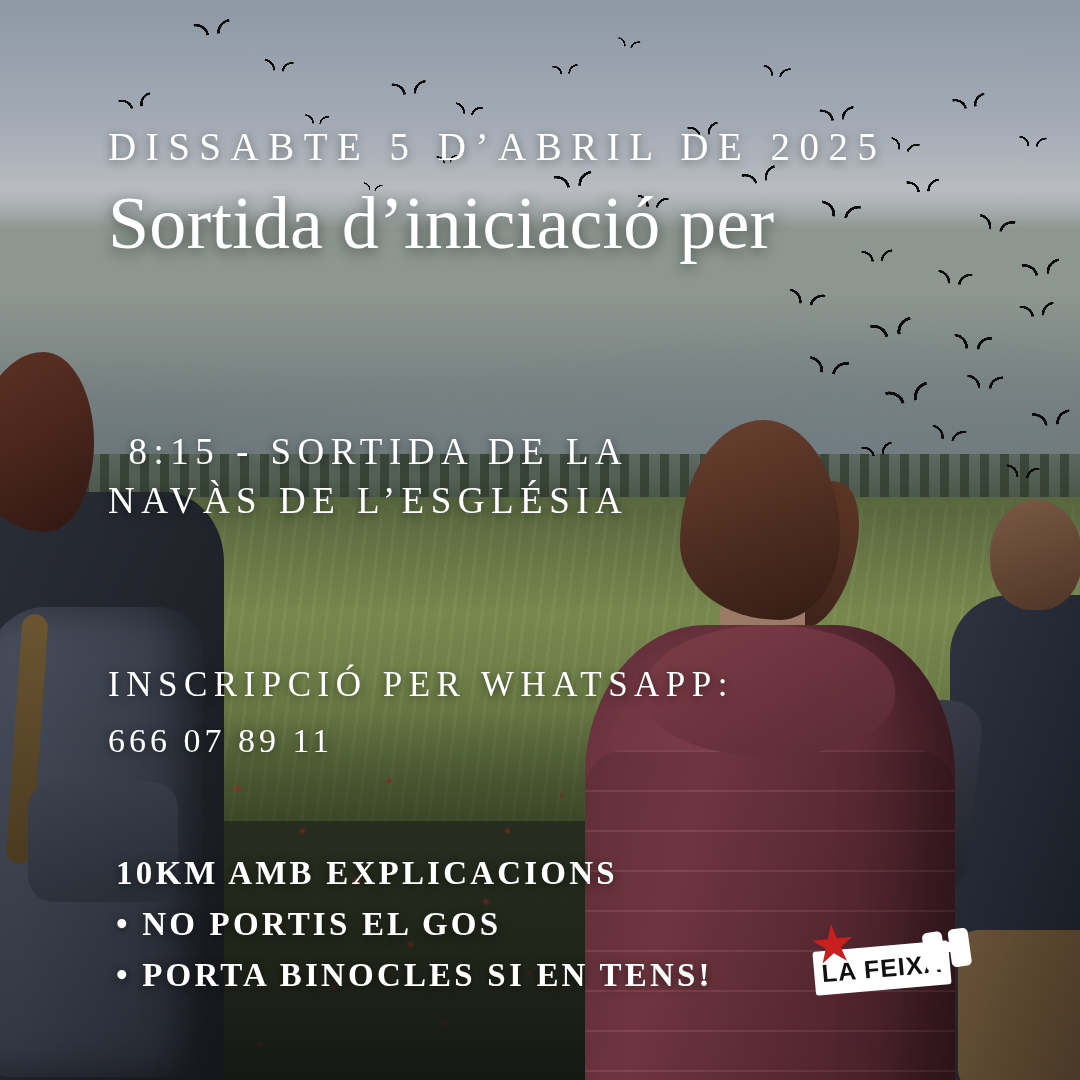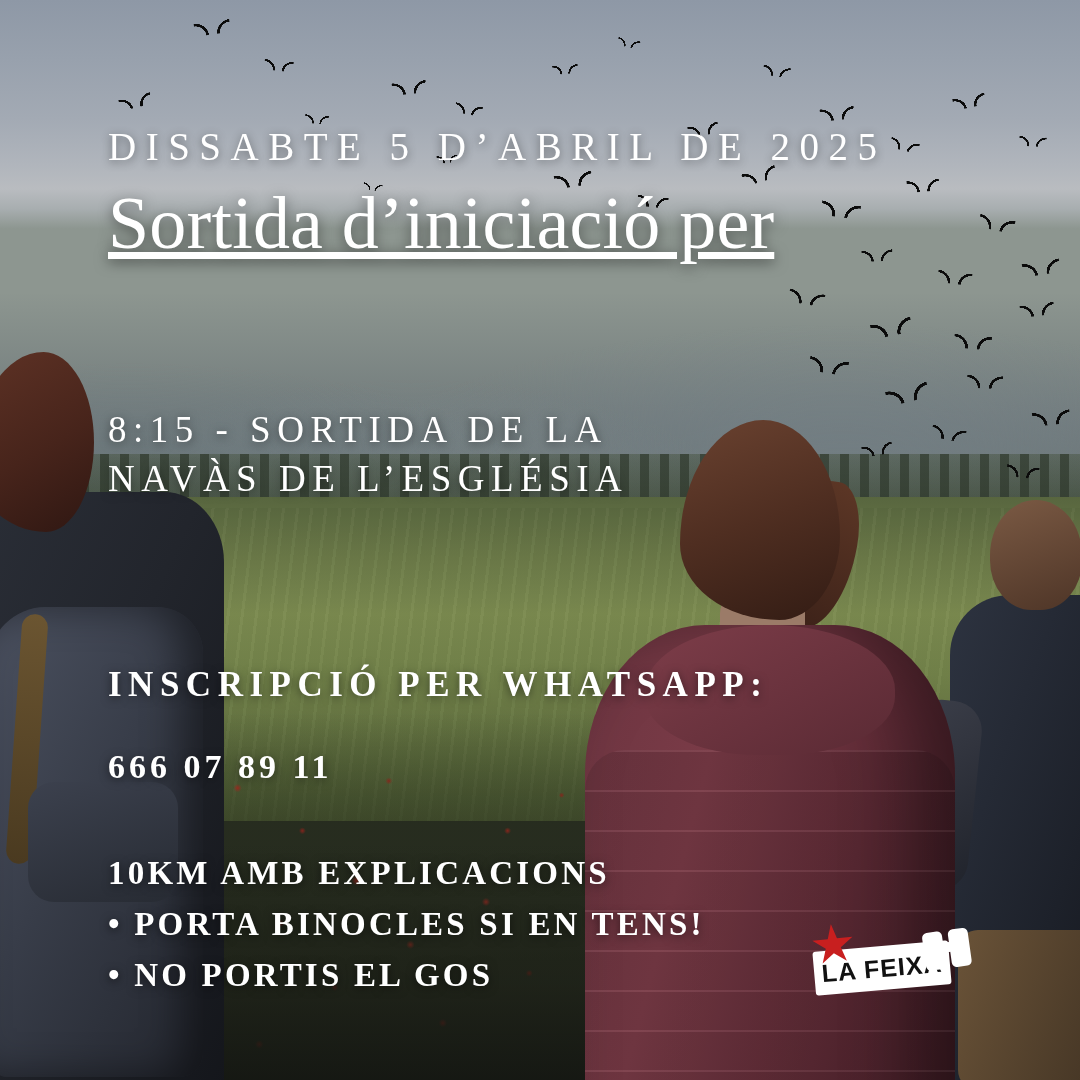--- a/index.html
+++ b/index.html
@@ -221,55 +221,56 @@
     text-shadow: 0 2px 10px rgba(0,0,0,.45);
   }
   .headline {
     top: 182px;
     font-size: 74px;
     line-height: 1.12;
     font-weight: 400;
     letter-spacing: 0.2px;
     text-shadow: 0 3px 14px rgba(0,0,0,.5);
   }
-  .headline div { white-space: nowrap; text-decoration: underline; }
+  .headline div { white-space: nowrap; }
 
   .when {
-    top: 405px;
+    top: 427px;
     font-size: 37px;
     line-height: 1.33;
     letter-spacing: 6.5px;
     text-shadow: 0 2px 10px rgba(0,0,0,.5);
+    text-align: right;
   }
   .when div { white-space: nowrap; }
 
   .signup-label {
     top: 665px;
     font-size: 35px;
     letter-spacing: 6.5px;
-    font-weight: 700;
+    font-weight: 400;
     white-space: nowrap;
     text-shadow: 0 2px 10px rgba(0,0,0,.5);
   }
   .signup-phone {
-    top: 748px;
+    top: 722px;
     font-size: 34px;
     letter-spacing: 4px;
     white-space: nowrap;
     text-shadow: 0 2px 10px rgba(0,0,0,.5);
-    font-weight: bold;
   }
 
   .notes {
     top: 848px;
     font-size: 33px;
     line-height: 1.55;
     letter-spacing: 3.2px;
     font-weight: 700;
     text-shadow: 0 2px 10px rgba(0,0,0,.55);
+    margin-left: 8px;
   }
   .notes div { white-space: nowrap; }
 
   
   .logo {
     position: absolute;
     left: 806px; top: 918px;
     width: 170px; height: 92px;
   }
   .logo .plate {
@@ -398,22 +399,22 @@
   <div class="text-block when">
     <div>8:15 - SORTIDA DE LA</div>
     <div>NAVÀS DE L’ESGLÉSIA</div>
   </div>
 
   <div class="text-block signup-label">INSCRIPCIÓ PER WHATSAPP:</div>
   <div class="text-block signup-phone">666 07 89 11</div>
 
   <div class="text-block notes">
     <div>10KM AMB EXPLICACIONS</div>
+    <div>• NO PORTIS EL GOS</div>
     <div>• PORTA BINOCLES SI EN TENS!</div>
-    <div>• NO PORTIS EL GOS</div>
   </div>
 
   <div class="logo">
     <div class="plate"></div>
     <div class="plate-text">LA FEIXA</div>
     <div class="star"></div>
     <div class="binoc">
         <i></i>
         <i></i>
         <b></b>

